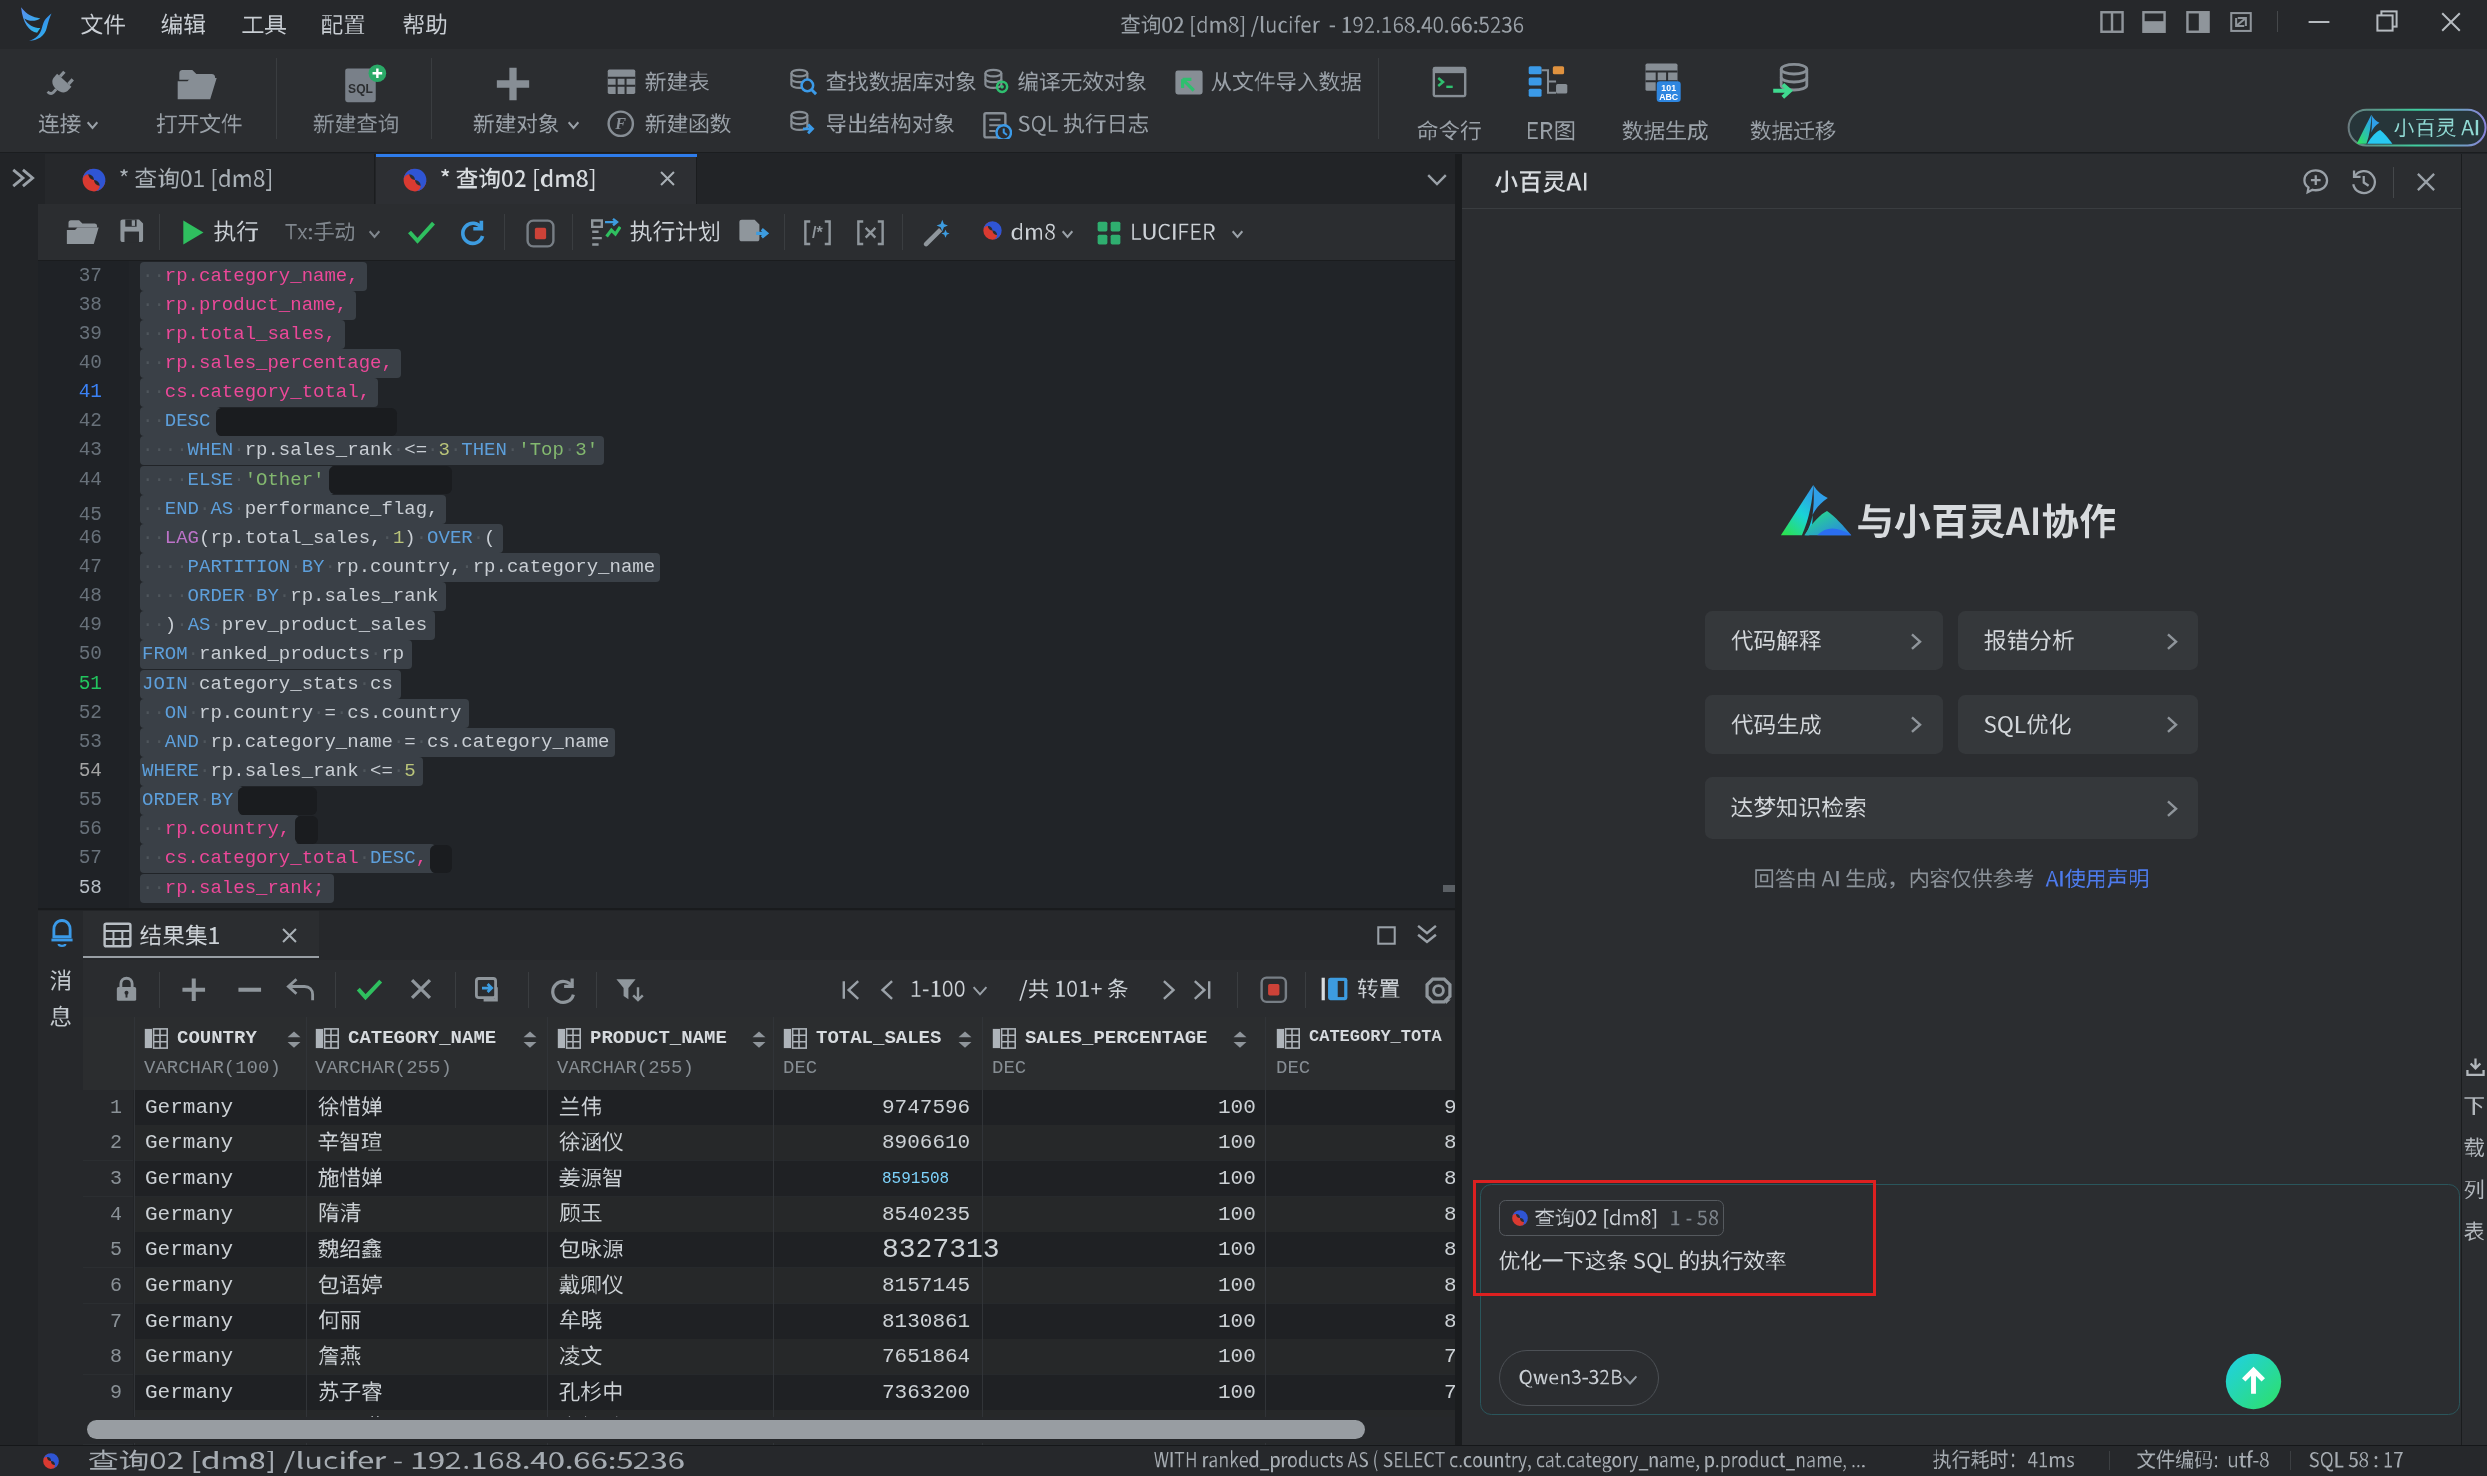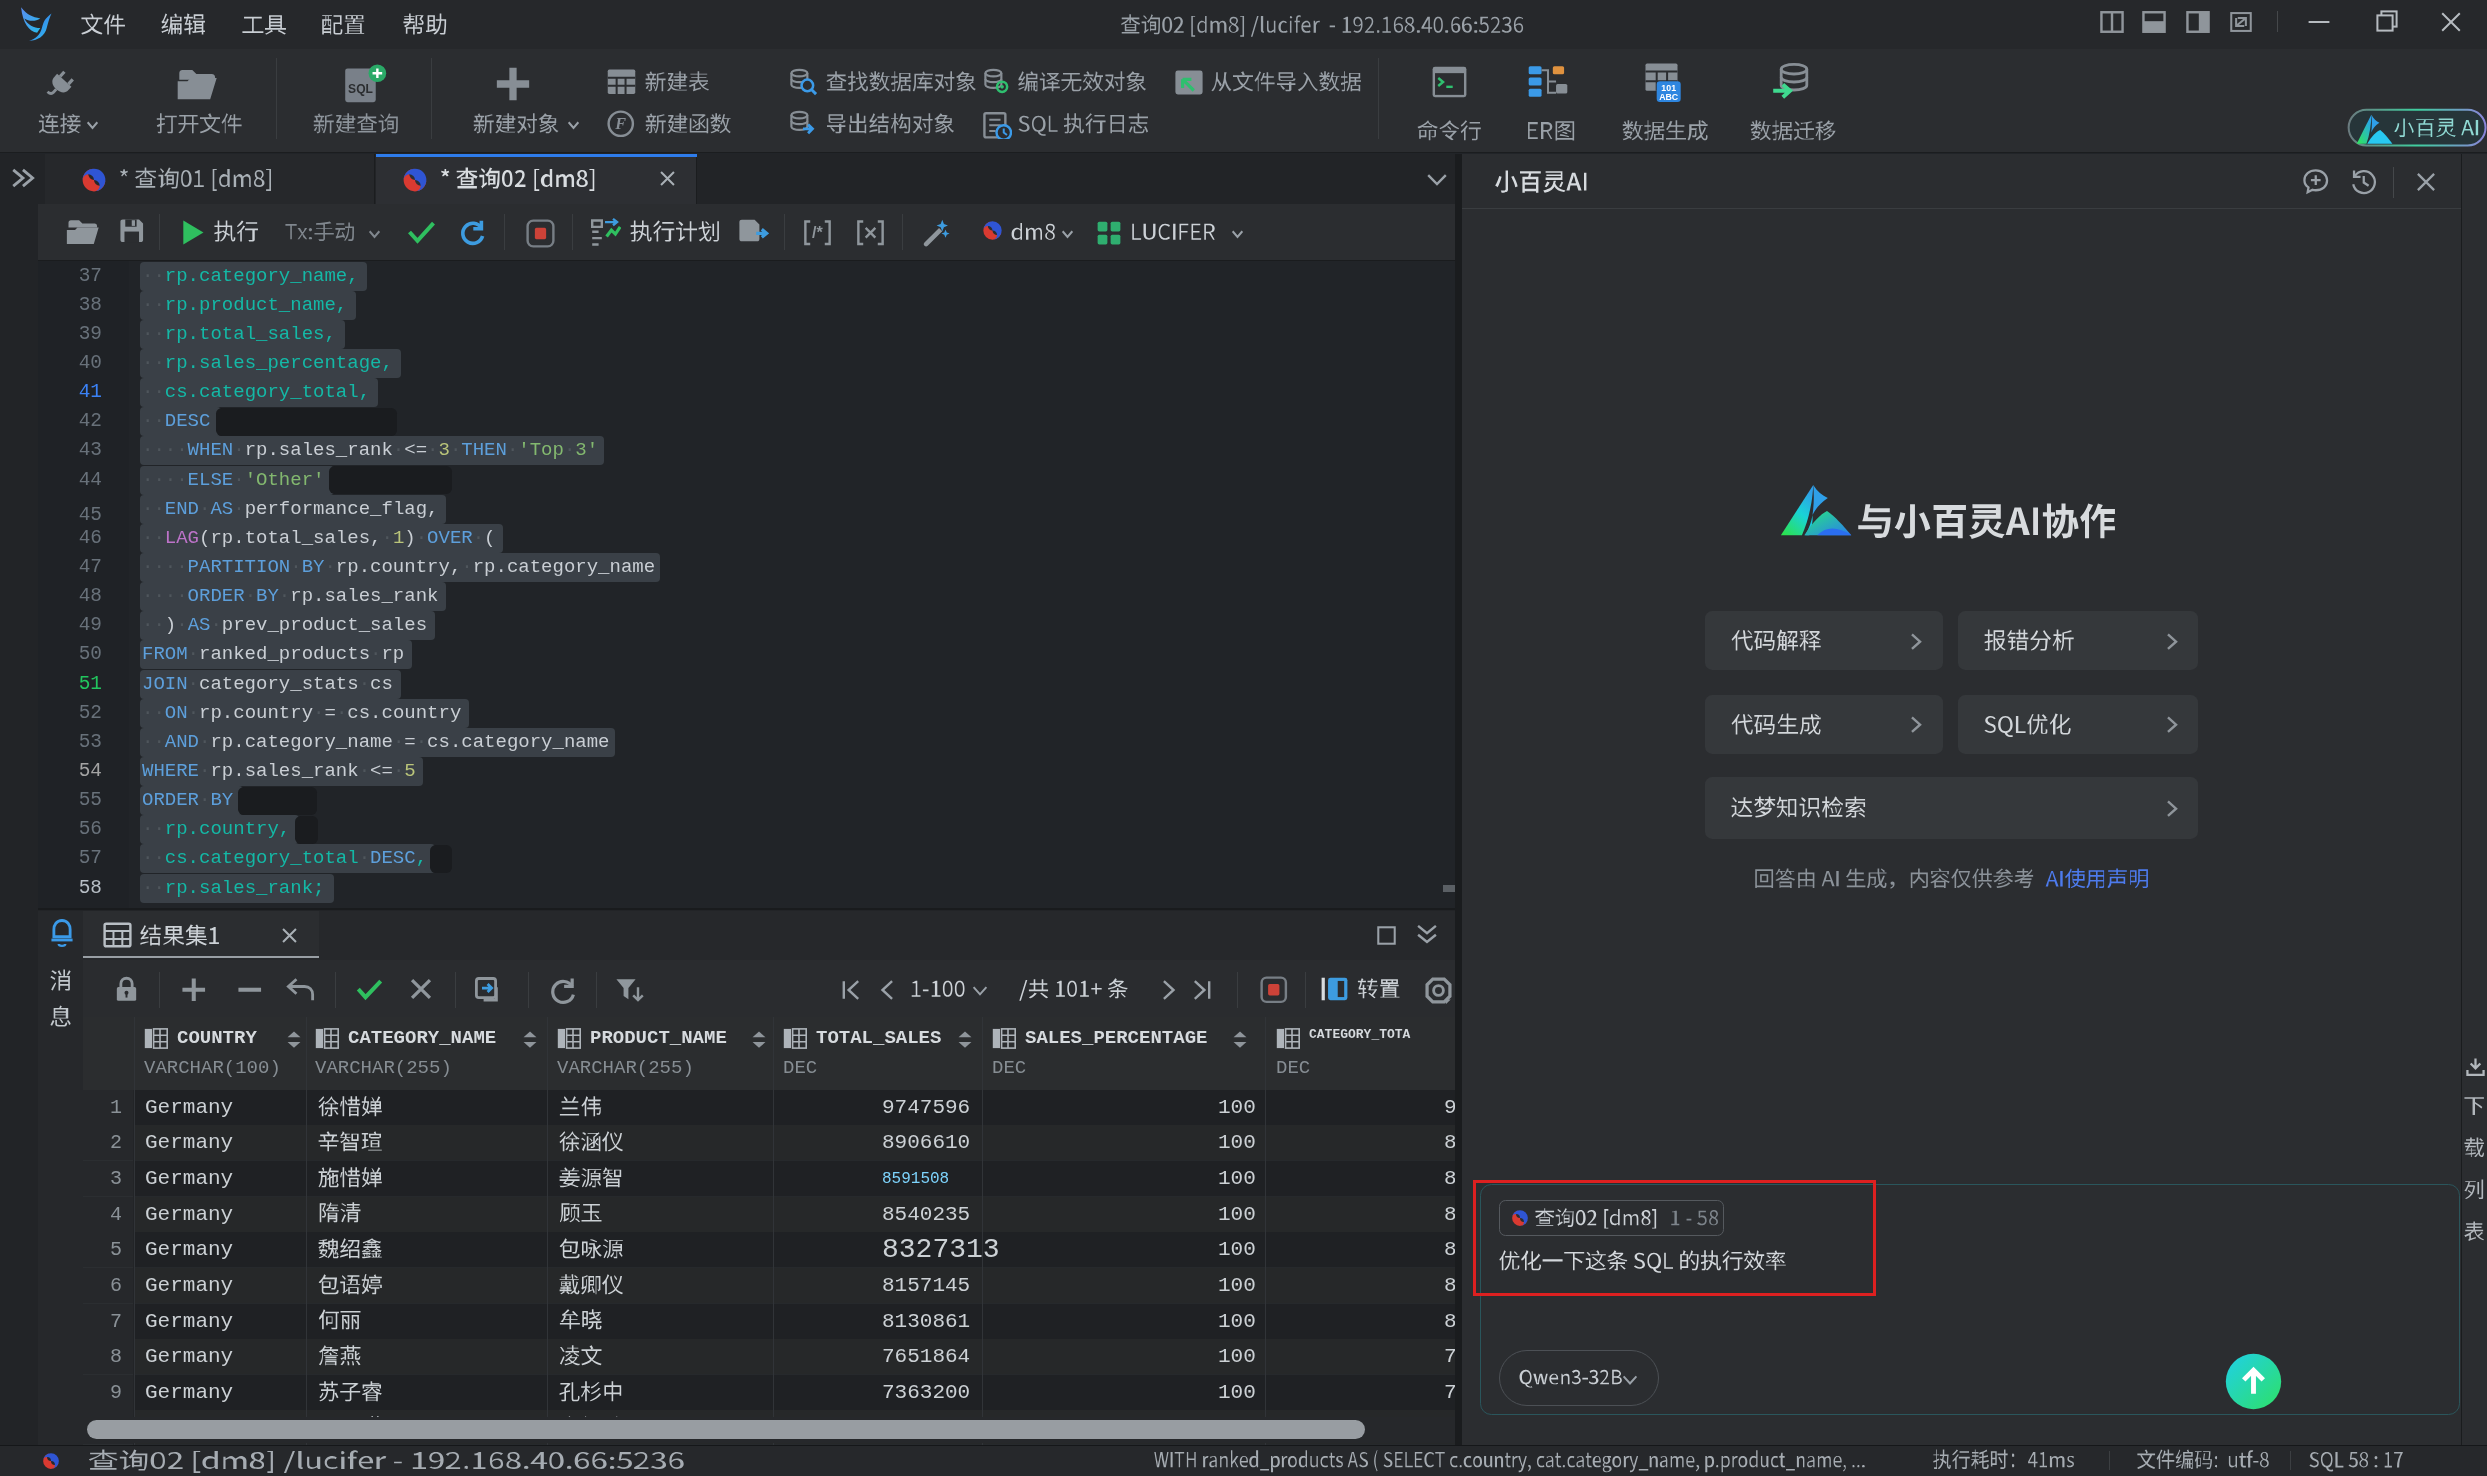--- a/index.html
+++ b/index.html
@@ -1,20 +1,20 @@
 <!DOCTYPE html>
 <html style="font-size:13px"><head><meta charset="utf-8"><style>
 *{margin:0;padding:0;box-sizing:border-box}
 html,body{width:2487px;height:1477px;overflow:hidden;background:#212428}
 body{font-family:"Liberation Sans",sans-serif;position:relative}
 .abs{position:absolute}
 .mono{font-family:"Liberation Mono",monospace}
 svg{display:block}
 .cl{position:absolute;height:29px;line-height:29px;font-family:"Liberation Mono",monospace;font-size:19px;white-space:pre}
-.k{color:#5d9fdb}.o{color:#14b8a6}.w{color:#c9ced4}.n{color:#bac57a}.s{color:#83b86f}.f{color:#bd73c9}
+.k{color:#5d9fdb}.o{color:#ec4899}.w{color:#c9ced4}.n{color:#bac57a}.s{color:#83b86f}.f{color:#bd73c9}
 .d{color:#4f565c}
 .ln{position:absolute;height:29px;line-height:29px;font-family:"Liberation Mono",monospace;font-size:19.4px;color:#68717a;text-align:right;width:66px;left:36px}
 .sel{position:absolute;height:29px;background:#3a4047;border-radius:4px}
 .tail{position:absolute;height:27.5px;background:#1a1c1f;border-radius:5.7px}
 .grid{position:absolute;width:0.8px;background:#313438}
 .cell{position:absolute;height:36px;line-height:36px;white-space:pre}
 </style></head><body>
 
 <div class="abs" style="left:0;top:0;width:2487px;height:49px;background:#26282b"></div>
 <div class="abs" style="left:0;top:49px;width:2487px;height:104px;background:#2b2d30;border-bottom:1.6px solid #1b1d1f"></div>
@@ -662,21 +662,21 @@
 <div class="abs mono" style="left:992px;top:1057px;font-size:19px;color:#868d93;white-space:pre">DEC</div>
 <svg class="abs" style="left:1231px;top:1030px" width="18" height="19.4" viewBox="0 0 22 24">
     <path d="M11 2 L19 9 H3 Z" fill="#8f959b"></path>
     <path d="M11 22 L19 15 H3 Z" fill="#8f959b"></path>
   </svg>
 <svg class="abs" style="left:1276px;top:1028px" width="24" height="21" viewBox="0 0 30 26">
     <rect x="1" y="1" width="9" height="24" fill="#aeb4ba"></rect>
     <rect x="12" y="1" width="17" height="24" fill="none" stroke="#aeb4ba" stroke-width="2"></rect>
     <path d="M12 9 h17 M12 17 h17 M20 1 v24" stroke="#aeb4ba" stroke-width="2"></path>
   </svg>
-<div class="abs mono" style="left:1309px;top:1027px;font-size:13px;font-weight:bold;color:#d6dade;white-space:pre">CATEGORY_TOTA</div>
+<div class="abs mono" style="left:1309px;top:1027px;font-size:17px;font-weight:bold;color:#d6dade;white-space:pre">CATEGORY_TOTA</div>
 <div class="abs mono" style="left:1276px;top:1057px;font-size:19px;color:#868d93;white-space:pre">DEC</div>
 <div class="abs" style="left:83px;top:1090px;width:50px;height:36px;background:#26282b;border-bottom:0.8px solid #2b2e31"></div>
 <div class="abs" style="left:134px;top:1090px;width:1321px;height:36px;background:#1f2124;border-bottom:0.8px solid #26292c"></div>
 <div class="cell mono" style="left:110px;top:1090px;font-size:20px;color:#8a9197">1</div>
 <div class="cell mono" style="left:145px;top:1090px;font-size:21px;color:#ccd1d5">Germany</div>
 <svg style="position:absolute;left:316px;top:1091px" width="70" height="32" viewBox="0 0 87 40">
     <g transform="translate(2.0,29.7) scale(1.0000,1)">
       <path d="M12 -6C11 -4 10 -2 8 -0C9 -0 10 0 10 1C11 -1 13 -3 13 -6ZM20 -5C22 -4 23 -1 24 0L26 -1C25 -2 23 -4 22 -6ZM7 -23C5 -21 3 -18 1 -17C1 -17 2 -16 2 -16C4 -17 7 -20 8 -22ZM17 -23C15 -19 12 -16 8 -14C9 -14 9 -13 9 -13C12 -14 15 -17 17 -20C19 -17 20 -16 22 -14H12V-13H16V-9H9V-7H16V-0C16 0 16 0 16 0C15 0 14 0 13 0C13 1 13 2 13 2C15 2 16 2 17 2C18 1 18 1 18 -0V-7H25V-9H18V-13H23V-14C23 -14 24 -13 25 -13C25 -13 25 -14 26 -14C23 -16 20 -18 18 -21L18 -22ZM7 -17C6 -14 3 -12 1 -10C1 -9 2 -8 2 -8C3 -9 4 -10 5 -11V2H7V-13C8 -14 8 -15 9 -17Z M31 -23V2H33V-23ZM29 -17C29 -15 28 -12 28 -11L29 -10C30 -12 30 -15 31 -17ZM34 -18C34 -16 35 -14 35 -13L37 -13C36 -15 36 -17 35 -18ZM47 -23V-19H43V-23H41V-19H38V-17H41V-14H37V-12H53V-14H49V-17H52V-19H49V-23ZM43 -17H47V-14H43ZM41 -4H49V-1H41ZM41 -5V-8H49V-5ZM39 -10V2H41V1H49V2H51V-10Z M67 -22C68 -20 69 -19 69 -17L71 -18C70 -19 69 -21 68 -22ZM67 -11H71V-9H67ZM73 -11H77V-9H73ZM67 -15H71V-13H67ZM73 -15H77V-13H73ZM56 -8C57 -7 58 -6 60 -5C59 -2 57 -1 55 1C56 1 56 2 56 2C58 1 60 -1 61 -3C62 -2 63 -1 63 -1L65 -2L64 -3H71V2H73V-3H80V-5H73V-7H79V-17H75C76 -18 77 -20 78 -22L76 -23C75 -21 74 -18 73 -17H66V-7H71V-5H64V-3C64 -4 63 -4 62 -5C63 -8 64 -12 64 -17L63 -17L63 -17H60C60 -19 60 -21 61 -23L59 -23C58 -21 58 -19 58 -17H55V-15H58C57 -13 56 -10 56 -8ZM59 -15H62C62 -12 61 -9 61 -7C60 -7 59 -8 58 -9C58 -11 59 -13 59 -15Z" fill="#ccd1d5"></path>
     </g>
   </svg>

